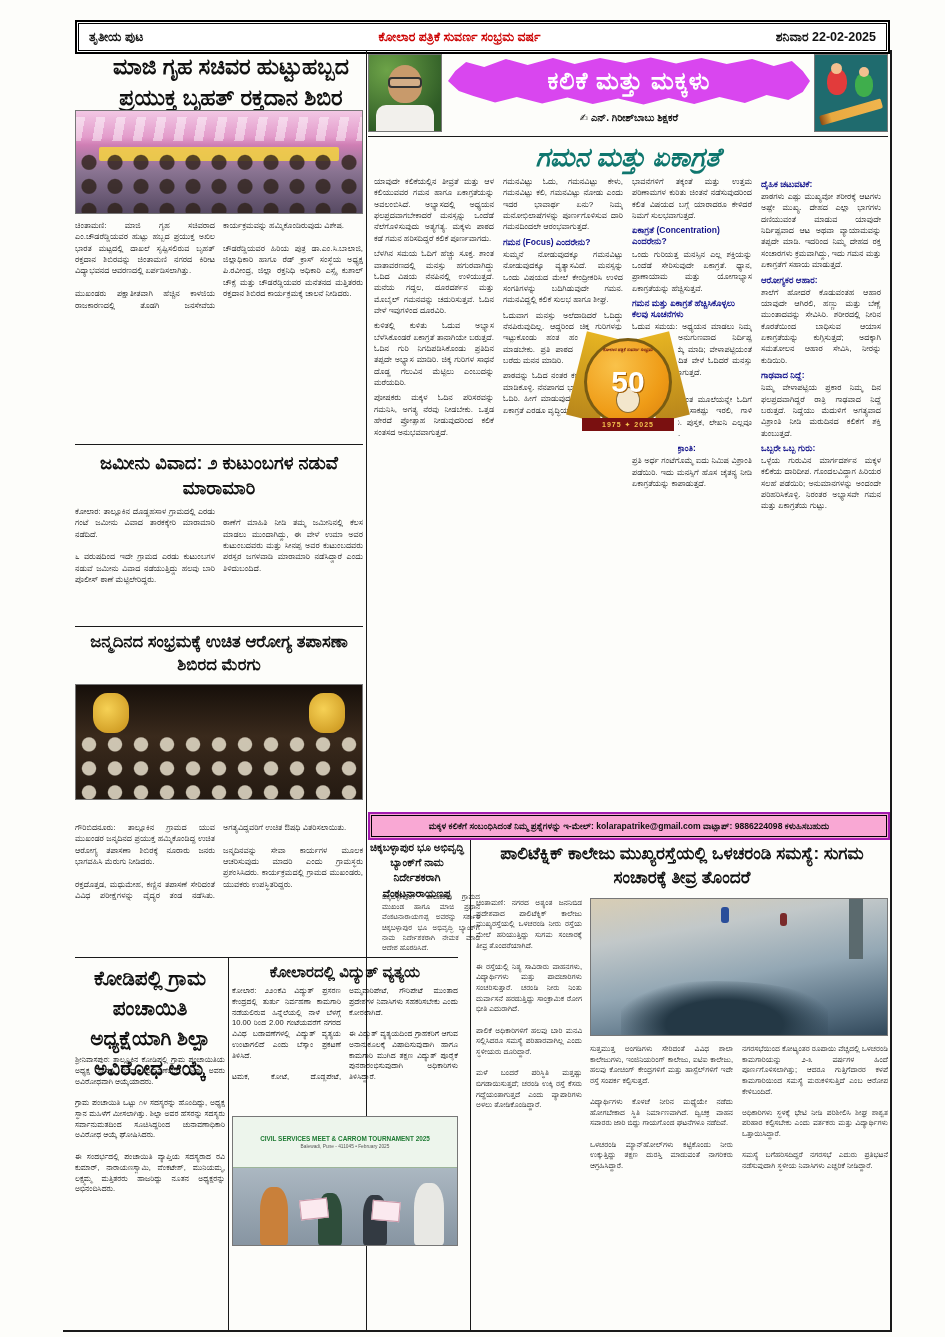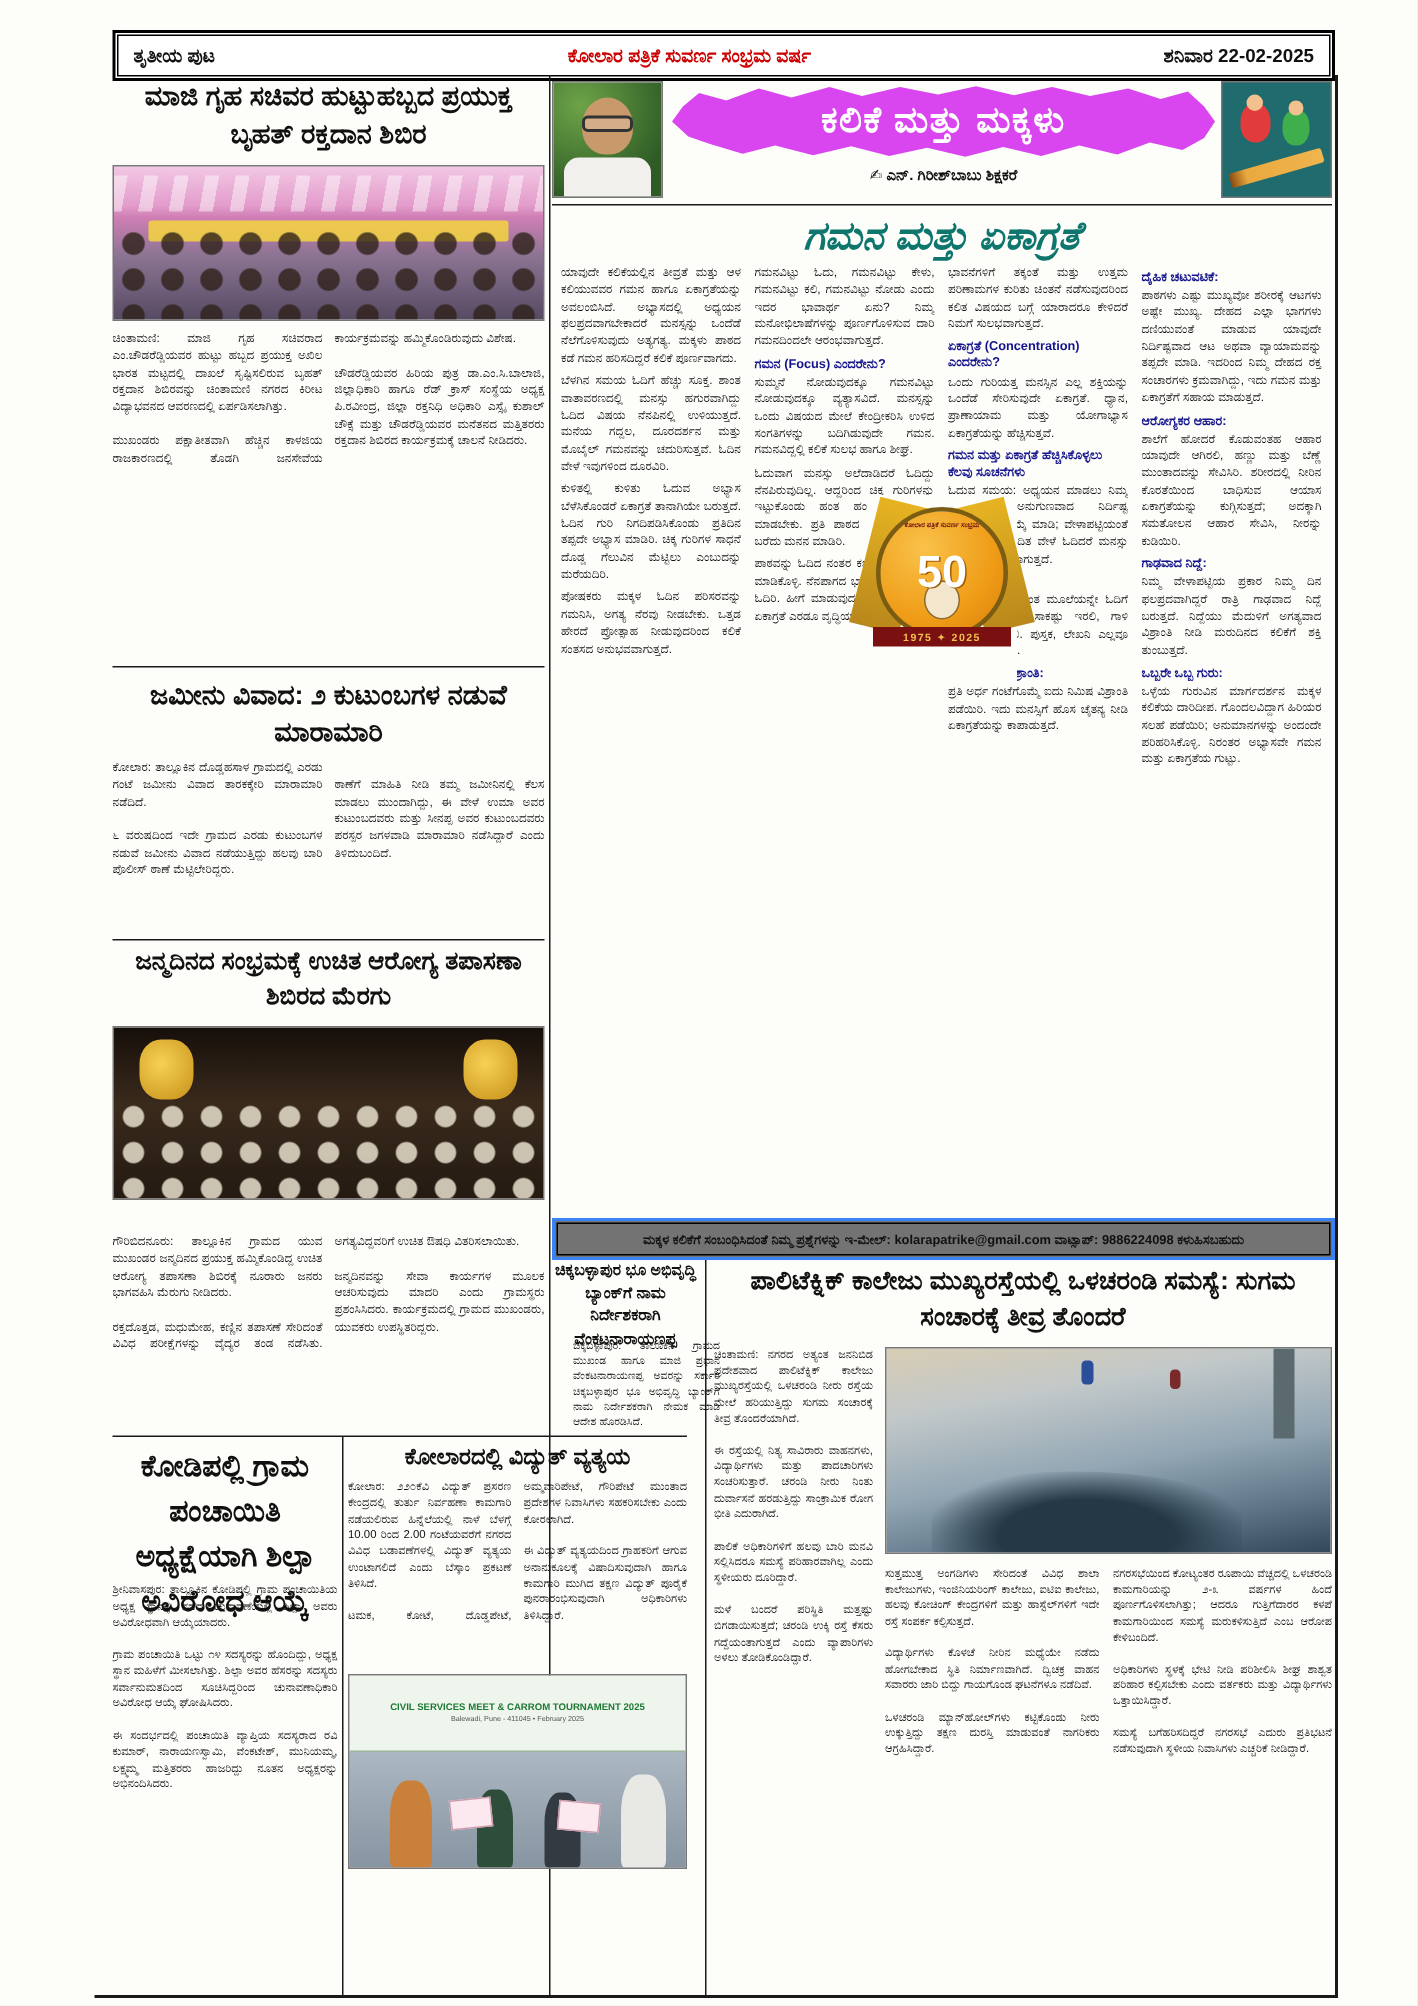--- a/index.html
+++ b/index.html
@@ -24,21 +24,21 @@
   .ph{position:absolute;border:1px solid #777;box-sizing:border-box;overflow:hidden;background:#cbd2d8;}
   .crowd{position:absolute;left:0;right:0;bottom:0;height:58%;
          background-image:radial-gradient(circle at 50% 35%, #2e2119 34%, rgba(0,0,0,0) 40%);
          background-size:26px 24px;opacity:.8;}
   
   .banner{background:#d946ef;display:flex;align-items:center;justify-content:center;
     clip-path:polygon(2% 30%,5% 12%,10% 22%,16% 6%,22% 18%,29% 4%,35% 16%,42% 4%,49% 14%,56% 3%,63% 15%,70% 4%,77% 16%,84% 6%,90% 20%,95% 10%,98% 30%,100% 50%,98% 72%,94% 88%,88% 78%,82% 94%,75% 82%,68% 96%,61% 84%,54% 97%,47% 85%,40% 96%,33% 83%,26% 95%,19% 82%,13% 93%,7% 80%,3% 70%,0% 50%);}
   .banner span{color:#fff;font-size:24px;font-weight:bold;letter-spacing:1px;}
   .byline{text-align:center;font-size:10px;font-weight:bold;}
   
-  .notice-outer{border:2px solid #3b82f6;padding:1px;background:#737373;}
+  .notice-outer{border:2px solid #a21caf;padding:1px;background:#f9a8d4;}
   .notice-inner{border:1px solid #000;height:100%;display:flex;align-items:center;justify-content:center;
                 font-size:8.6px;font-weight:bold;box-sizing:border-box;}
   
   .seal{z-index:5;background:#fdfdfa;display:flex;flex-direction:column;align-items:center;padding-top:8px;box-sizing:border-box;}
   .seal .rib{position:absolute;top:4px;width:34px;height:86px;background:linear-gradient(180deg,#e6b422,#b9871b);}
   .seal .rib.l{left:-2px;transform:rotate(14deg);}
   .seal .rib.r{right:-2px;transform:rotate(-14deg);}
   .seal .disc{position:relative;width:82px;height:82px;border-radius:50%;
       background:radial-gradient(circle at 35% 30%,#f9c24a,#ef9c17 60%,#d97f0d);
       border:3px solid #7a5c12;display:flex;align-items:center;justify-content:center;z-index:2;}
@@ -73,21 +73,21 @@
   <div class="rule" style="left:890px;top:50px;width:2px;height:1282px;"></div>
   <div class="rule" style="left:63px;top:1330px;width:829px;height:2px;"></div>
   <div class="rule" style="left:368px;top:136px;width:520px;height:1px;"></div>
   <div class="rule" style="left:75px;top:444px;width:288px;height:1px;"></div>
   <div class="rule" style="left:75px;top:626px;width:288px;height:1px;"></div>
   <div class="rule" style="left:75px;top:957px;width:383px;height:1px;"></div>
   <div class="rule" style="left:228px;top:958px;width:1px;height:374px;"></div>
   <div class="rule" style="left:368px;top:836px;width:520px;height:1px;"></div>
   <div class="rule" style="left:470px;top:837px;width:1px;height:495px;"></div>
 
-  <div class="abs hl" style="left:75px;top:52px;width:288px;font-size:18px;">ಮಾಜಿ ಗೃಹ ಸಚಿವರ ಹುಟ್ಟುಹಬ್ಬದ ಪ್ರಯುಕ್ತ ಬೃಹತ್ ರಕ್ತದಾನ ಶಿಬಿರ</div>
+  <div class="abs hl" style="left:87px;top:52px;width:288px;font-size:22px;">ಮಾಜಿ ಗೃಹ ಸಚಿವರ ಹುಟ್ಟುಹಬ್ಬದ ಪ್ರಯುಕ್ತ ಬೃಹತ್ ರಕ್ತದಾನ ಶಿಬಿರ</div>
 
   <div class="ph" style="left:75px;top:110px;width:288px;height:104px;
        background:linear-gradient(180deg,#f2c7e4 0px,#e39ccb 26px,#cf7eb4 34px,#8a7492 60px,#574a63 100%);">
     <div class="abs" style="left:0;top:6px;width:100%;height:24px;
          background:repeating-linear-gradient(100deg,rgba(255,255,255,.45) 0 9px,rgba(255,255,255,0) 9px 20px);"></div>
     <div class="abs" style="left:8%;top:36px;width:84%;height:14px;background:#f5d53e;opacity:.85;border-radius:2px;"></div>
     <div class="crowd"></div>
   </div>
 
   <div class="abs body-txt cols2" style="left:75px;top:220px;width:288px;height:222px;">ಚಿಂತಾಮಣಿ: ಮಾಜಿ ಗೃಹ ಸಚಿವರಾದ ಎಂ.ಚೌಡರೆಡ್ಡಿಯವರ ಹುಟ್ಟು ಹಬ್ಬದ ಪ್ರಯುಕ್ತ ಅಖಿಲ ಭಾರತ ಮಟ್ಟದಲ್ಲಿ ದಾಖಲೆ ಸೃಷ್ಟಿಸಲಿರುವ ಬೃಹತ್ ರಕ್ತದಾನ ಶಿಬಿರವನ್ನು ಚಿಂತಾಮಣಿ ನಗರದ ಕಿರೀಟ ವಿದ್ಯಾಭವನದ ಆವರಣದಲ್ಲಿ ಏರ್ಪಡಿಸಲಾಗಿತ್ತು.

